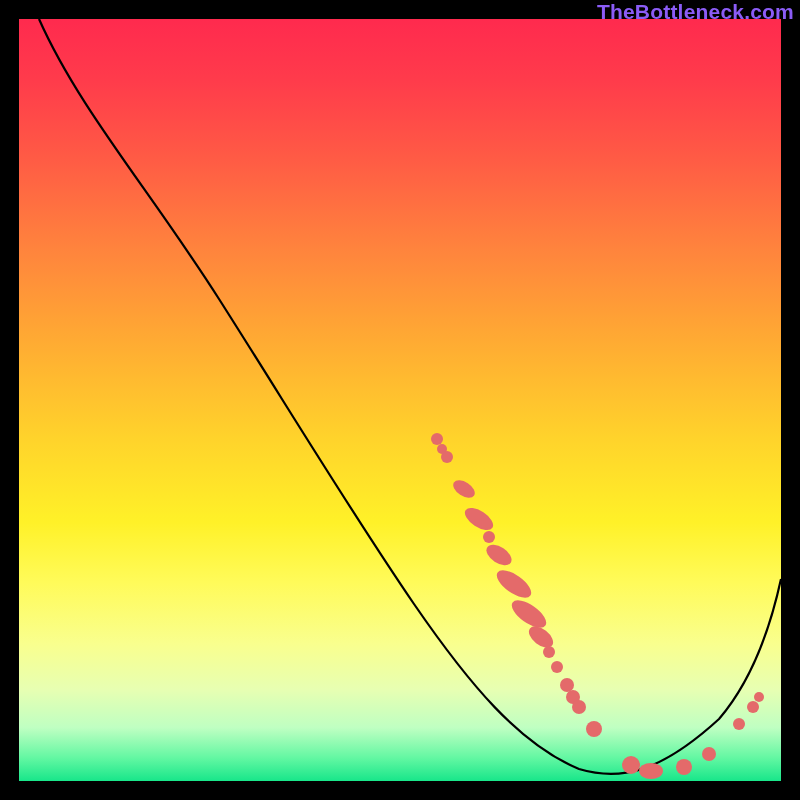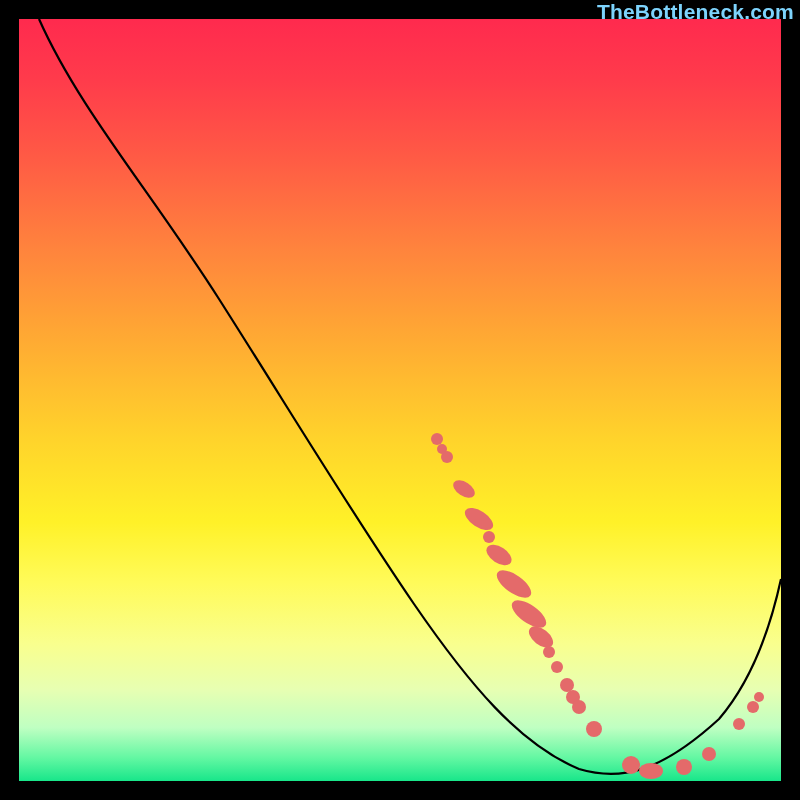--- a/index.html
+++ b/index.html
@@ -36,21 +36,21 @@
       #e7ffb2 88%,
       #bfffc2 93%,
       #62f7a2 97%,
       #18e68a 100%
     );
   }
   .watermark {
     position: absolute;
     top: 0px;
     right: 6px;
-    color: #7dd3fc;
+    color: #8b5cf6;
     font-size: 21px;
     font-weight: 600;
     letter-spacing: 0.2px;
     user-select: none;
     margin-left: 11px;
   }
   svg.curve {
     position: absolute;
     inset: 0;
     width: 762px;

